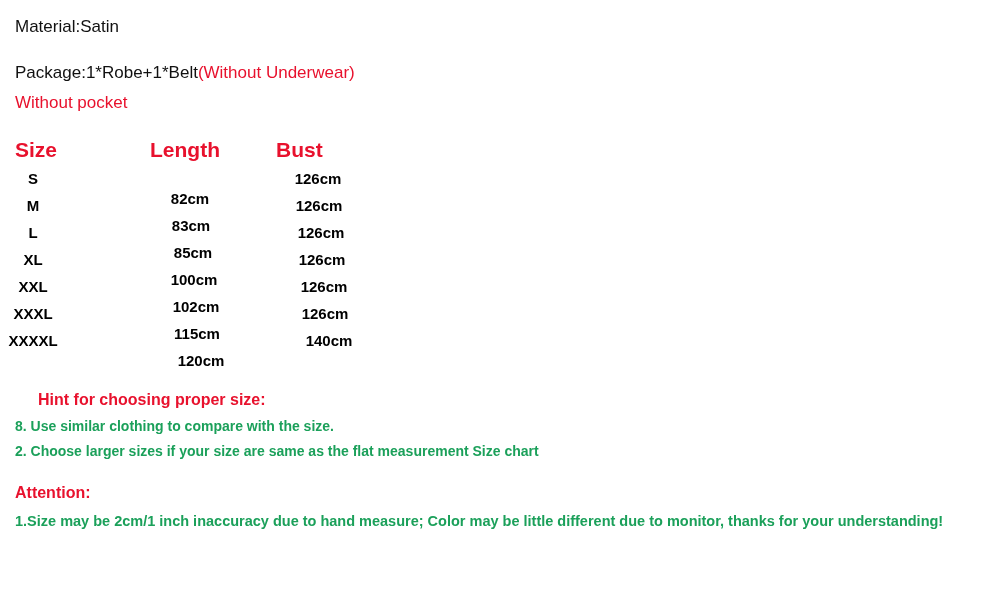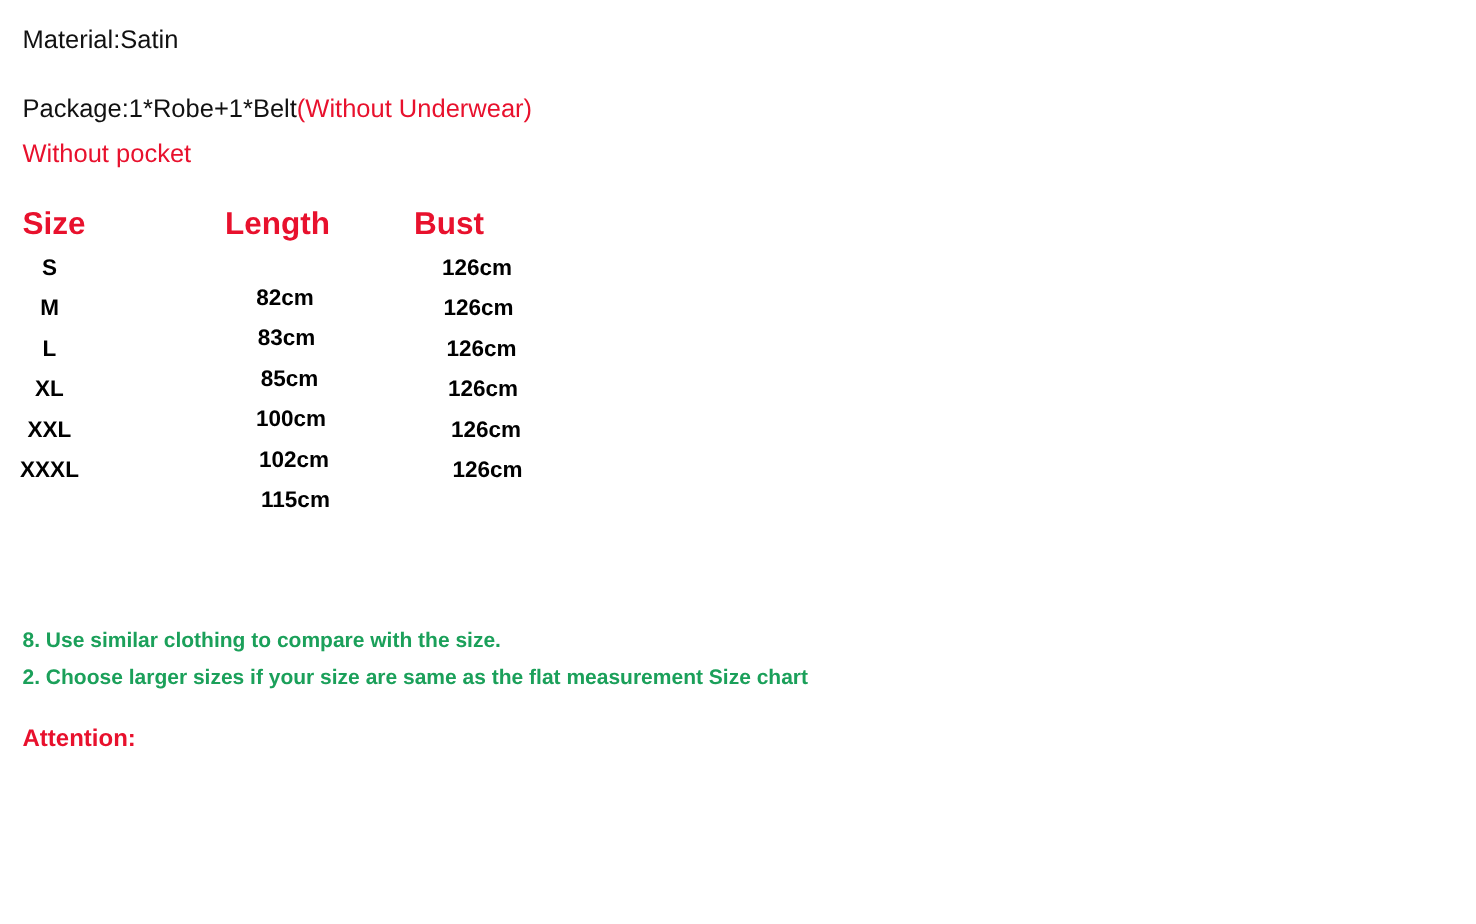--- a/index.html
+++ b/index.html
@@ -167,21 +167,28 @@
       <div class="cell c-len" style="left: 146px;">102cm</div>
       <div class="cell c-bust" style="left: 274px;">126cm</div>
     </div>
 
     <div class="trow body">
       <div class="cell c-size">XXXL</div>
       <div class="cell c-len" style="left: 147px;">115cm</div>
       <div class="cell c-bust" style="left: 275px;">126cm</div>
     </div>
 
+    <div class="trow body">
+      <div class="cell c-size">XXXXL</div>
+      <div class="cell c-len" style="left: 151px;">120cm</div>
+      <div class="cell c-bust" style="left: 279px;">140cm</div>
+    </div>
 
   </div>
 
+  <div class="hint-title">Hint for choosing proper size:</div>
   <div class="hint-item" id="hint-1">8. Use similar clothing to compare with the size.</div>
   <div class="hint-item" id="hint-2">2. Choose larger sizes if your size are same as the flat measurement Size chart</div>
 
   <div class="attention-title">Attention:</div>
+  <div class="attention-item" id="att-1">1.Size may be 2cm/1 inch inaccuracy due to hand measure; Color may be little different   due to monitor, thanks for your understanding!</div>
 
 </div>
 
 </body></html>

